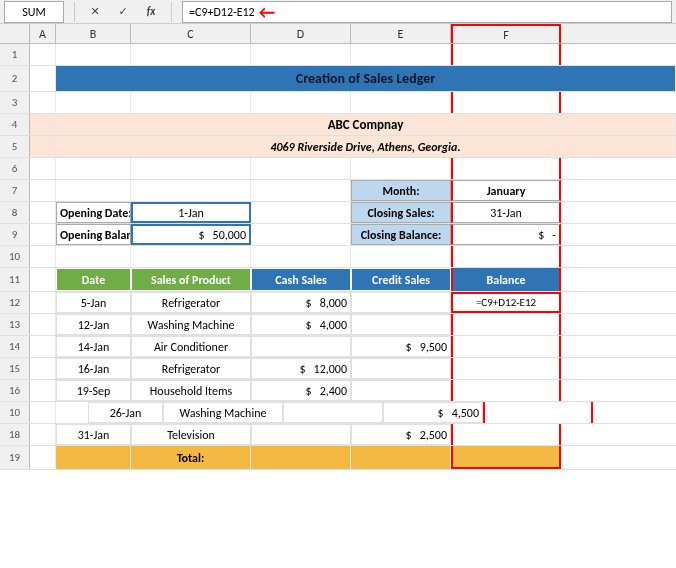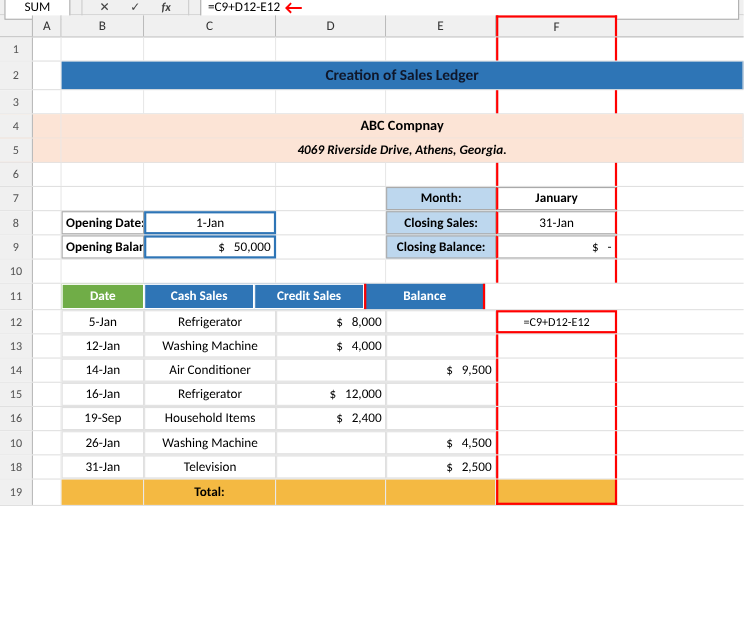--- a/index.html
+++ b/index.html
@@ -9,21 +9,21 @@
       background: #fff;
       width: 676px;
       height: 568px;
       overflow: hidden;
     }
 
     
     .toolbar {
       display: flex;
       align-items: center;
-      height: 14px;
+      height: 24px;
       background: #f0f0f0;
       border-bottom: 1px solid #ccc;
       padding: 0 4px;
       gap: 8px;
     }
     .name-box {
       width: 60px;
       height: 22px;
       border: 1px solid #aaa;
       text-align: center;
@@ -266,20 +266,21 @@
     <div class="cell col-c"></div>
     <div class="cell col-d"></div>
     <div class="cell col-e"></div>
     <div class="cell col-f" style="border-left:2px solid red; border-right:2px solid red;"></div>
   </div>
 
   <div class="sheet-row" style="height:24px;">
     <div class="row-num">11</div>
     <div class="cell col-a"></div>
     <div class="cell center bold col-b" style="background:#70AD47; color:white; border:1px solid #fff; justify-content:center;">Date</div>
+    <div class="cell center bold col-c" style="background:#70AD47; color:white; border:1px solid #fff; justify-content:center;">Sales of Product</div>
     <div class="cell center bold col-d" style="background:#2F75B6; color:white; border:1px solid #fff; justify-content:center;">Cash Sales</div>
     <div class="cell center bold col-e" style="background:#2F75B6; color:white; border:1px solid #fff; justify-content:center;">Credit Sales</div>
     <div class="cell center bold col-f" style="background:#2F75B6; color:white; border-left:2px solid red; border-right:2px solid red; justify-content:center;">Balance</div>
   </div>
 
   <div class="sheet-row" style="height:22px;">
     <div class="row-num">12</div>
     <div class="cell col-a"></div>
     <div class="cell center col-b" style="border:1px solid #e0e0e0; justify-content:center;">5-Jan</div>
     <div class="cell center col-c" style="border:1px solid #e0e0e0; justify-content:center;">Refrigerator</div>
@@ -339,21 +340,21 @@
       <span style="margin-right:4px;">$</span>
       <span>2,400</span>
     </div>
     <div class="cell col-e" style="border:1px solid #e0e0e0;"></div>
     <div class="cell col-f" style="border-left:2px solid red; border-right:2px solid red;"></div>
   </div>
 
   <div class="sheet-row" style="height:22px;">
     <div class="row-num">10</div>
     <div class="cell col-a"></div>
-    <div class="cell center col-b" style="border:1px solid #e0e0e0; justify-content:center;">26-Jan</div>
+    <div class="cell center col-b" style="border:1px solid #e0e0e0; justify-content:center;margin-left:32px;">26-Jan</div>
     <div class="cell center col-c" style="border:1px solid #e0e0e0; justify-content:center;">Washing Machine</div>
     <div class="cell col-d" style="border:1px solid #e0e0e0;"></div>
     <div class="cell col-e" style="border:1px solid #e0e0e0; justify-content:flex-end; gap:4px;">
       <span style="margin-right:4px;">$</span>
       <span>4,500</span>
     </div>
     <div class="cell col-f" style="border-left:2px solid red; border-right:2px solid red;"></div>
   </div>
 
   <div class="sheet-row" style="height:22px;">

